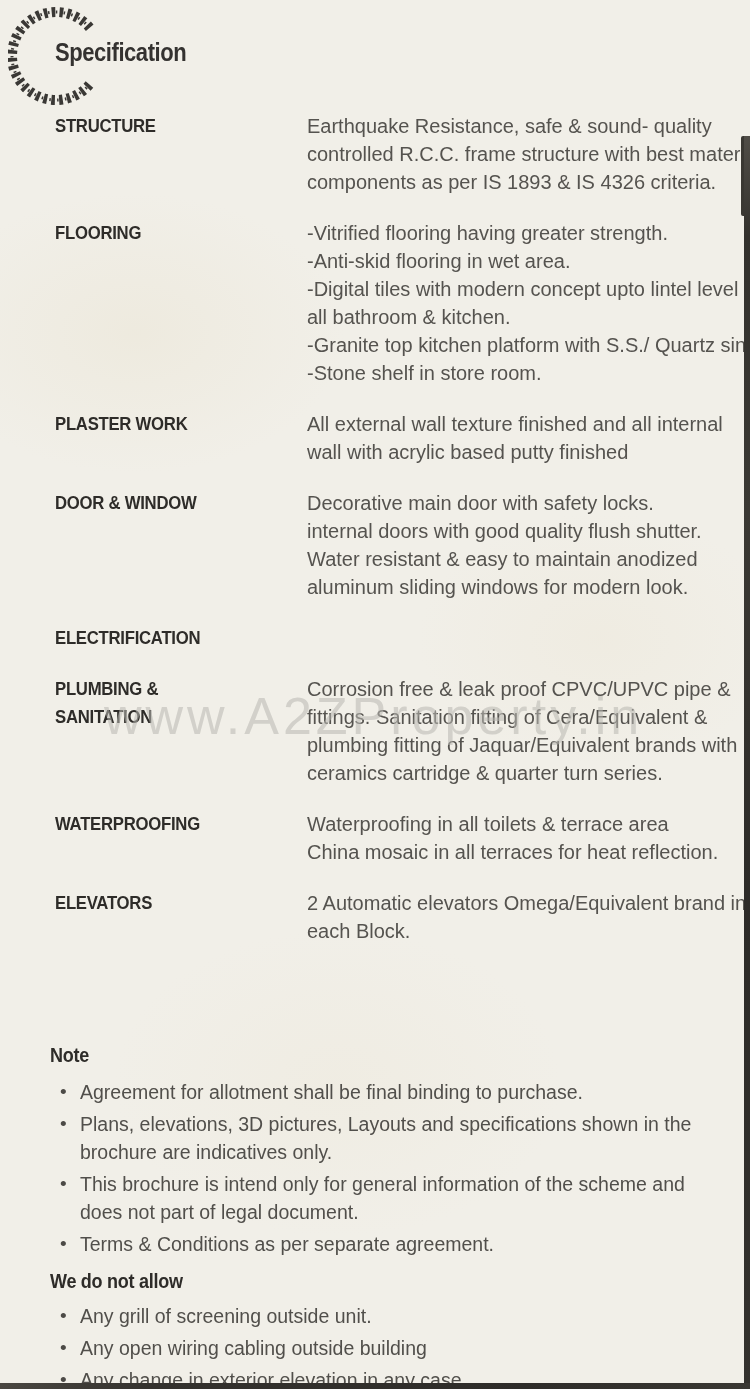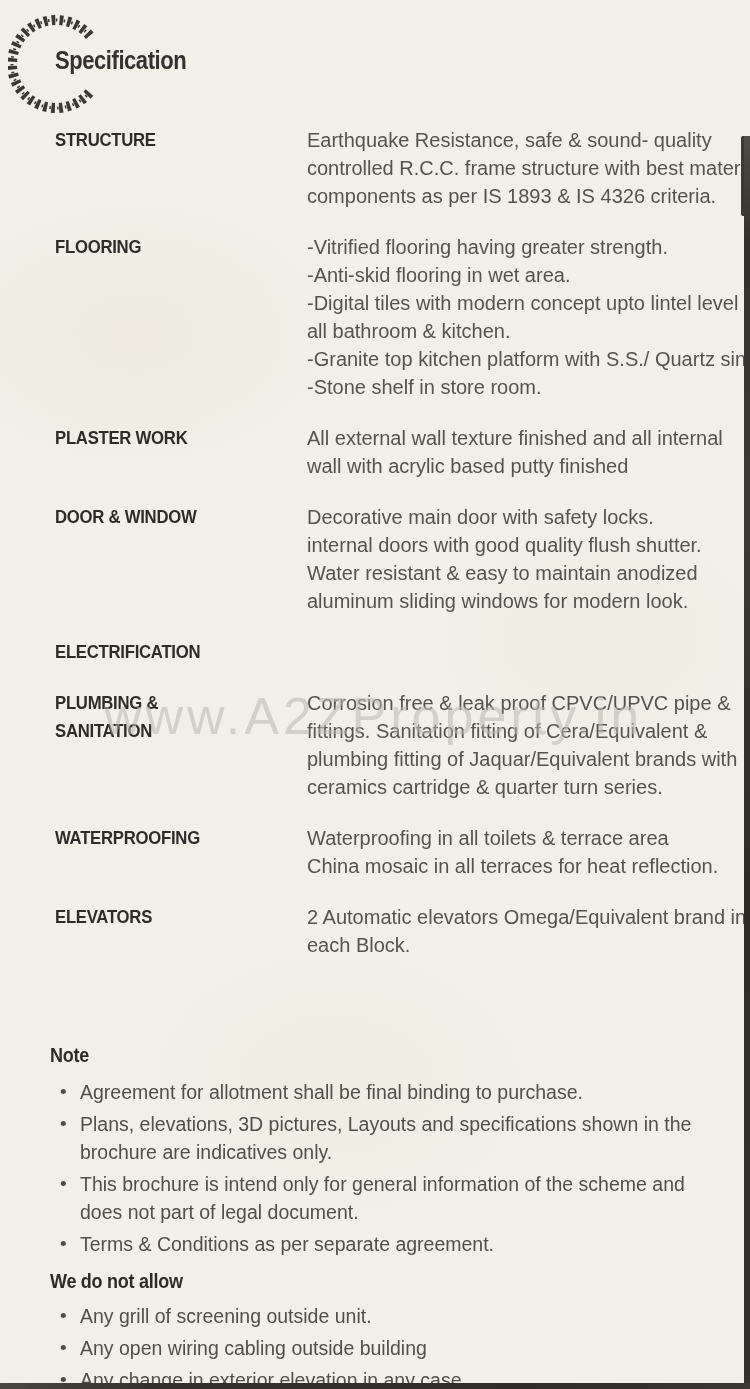--- a/index.html
+++ b/index.html
@@ -11,32 +11,32 @@
     background:
       radial-gradient(ellipse 300px 200px at 18% 24%, rgba(232,225,205,.35), rgba(232,225,205,0) 70%),
       radial-gradient(ellipse 260px 180px at 80% 46%, rgba(235,228,210,.30), rgba(235,228,210,0) 70%),
       radial-gradient(ellipse 320px 220px at 45% 78%, rgba(236,230,214,.30), rgba(236,230,214,0) 70%),
       #f1efe8;
     color: #54524e;
   }
   .page { position: absolute; inset: 0; }
 
   
-  .header { position: absolute; left: 0; top: 8px; width: 100%; height: 120px; }
+  .header { position: absolute; left: 0; top: 0; width: 100%; height: 120px; }
   .ornament { position: absolute; left: 8px; top: 2px; width: 100px; height: 108px; }
   .page-title {
     position: absolute; left: 55px; top: 38px;
     font-size: 25px; font-weight: bold; color: #343230;
     letter-spacing: -0.5px;
     transform: scaleX(0.88); transform-origin: left center;
     white-space: nowrap;
   }
 
   
-  .spec-table { position: absolute; left: 0; top: 126px; width: 100%; padding-left: 55px; }
+  .spec-table { position: absolute; left: 0; top: 112px; width: 100%; padding-left: 55px; }
   .spec-row { display: flex; align-items: flex-start; margin-bottom: 23px; }
   .spec-label {
     flex: 0 0 207px;
     font-size: 19px; font-weight: bold; color: #2e2c29;
     line-height: 28px; letter-spacing: -0.3px;
     white-space: pre;
     transform: scaleX(0.88); transform-origin: left top;
   }
   .spec-value {
     flex: 1 1 auto;

